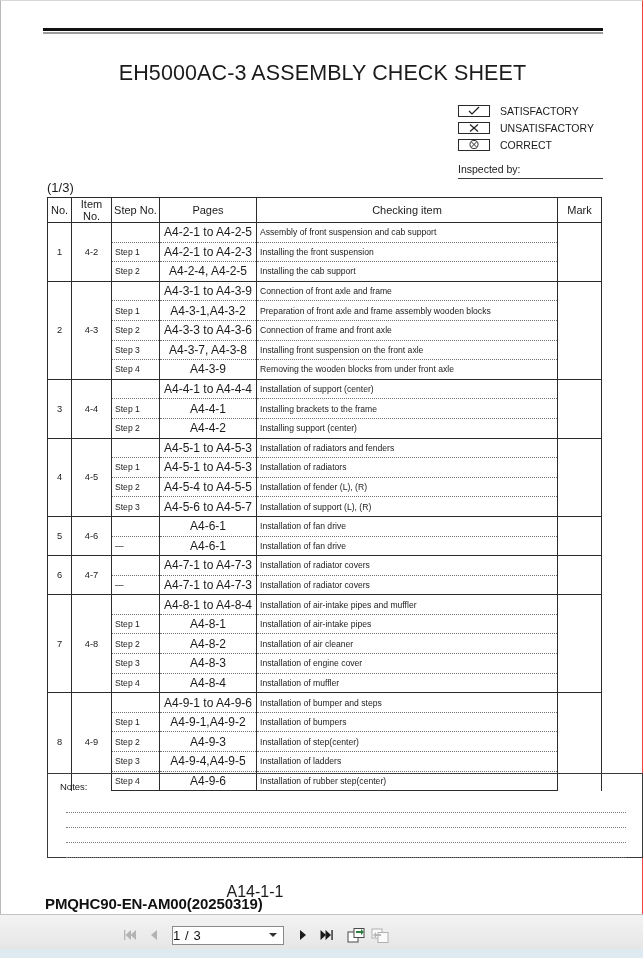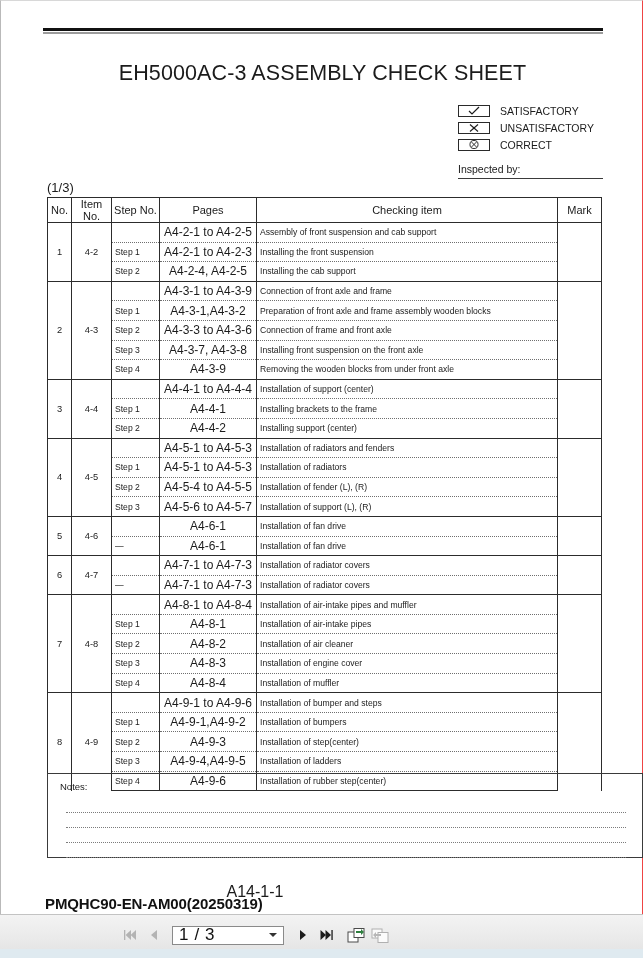--- a/index.html
+++ b/index.html
@@ -235,23 +235,22 @@
     height: 19px;
     margin: 0 6px;
     background: #fff;
     border: 1px solid #8a8a8a;
     box-sizing: border-box;
     display: flex;
     align-items: center;
     position: relative;
   }
   .page-field .pf-text {
-    font-size: 17px;
+    font-size: 13px;
     color: #111;
-    padding-left: 6px;
     letter-spacing: 0.6px;
   }
   .pf-caret {
     position: absolute;
     right: 6px; top: 50%;
     margin-top: -2px;
     width: 0; height: 0;
     border-left: 4px solid transparent;
     border-right: 4px solid transparent;
     border-top: 4px solid #333;

